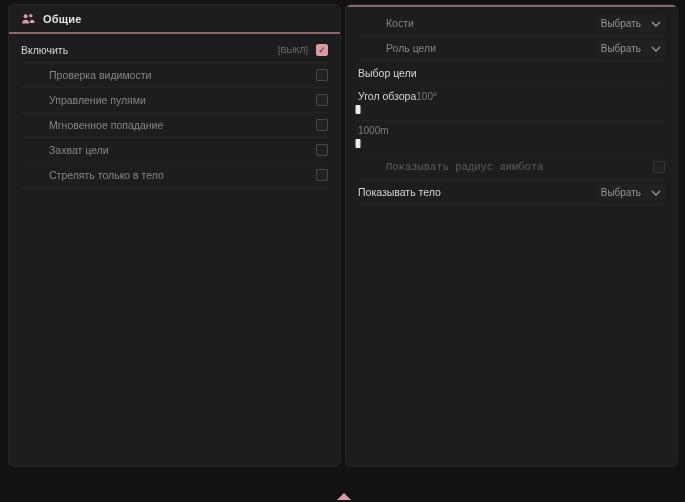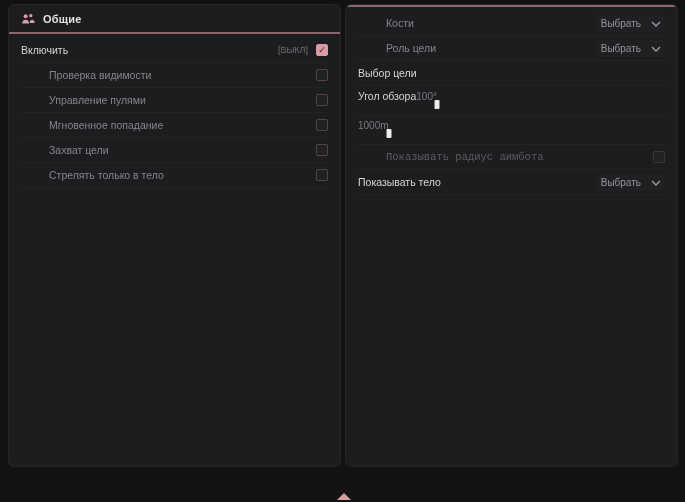--- a/index.html
+++ b/index.html
@@ -82,22 +82,22 @@
   .dropdown{
     display:flex;align-items:center;gap:10px;
     padding:3px 4px;
     border-radius:3px;
     background:rgba(255,255,255,0.015);
     cursor:pointer;
   }
   .dropdown .dd-value{font-size:10px;color:#96969b;}
   .dropdown .chev{display:inline-flex;margin-top:1px;}
   .slider-row{
-    flex-direction:row;
-    align-items:flex-end;
+    flex-direction:column;
+    align-items:flex-start;
     justify-content:flex-start;
     padding:4px 0 8px 0;
     min-height:29px;
   }
   .slider-row .row-top{
     display:flex;align-items:center;justify-content:space-between;
     margin-bottom:5px;
   }
   .slider-row .row-value{font-size:10px;color:var(--text-value);}
   .track{

